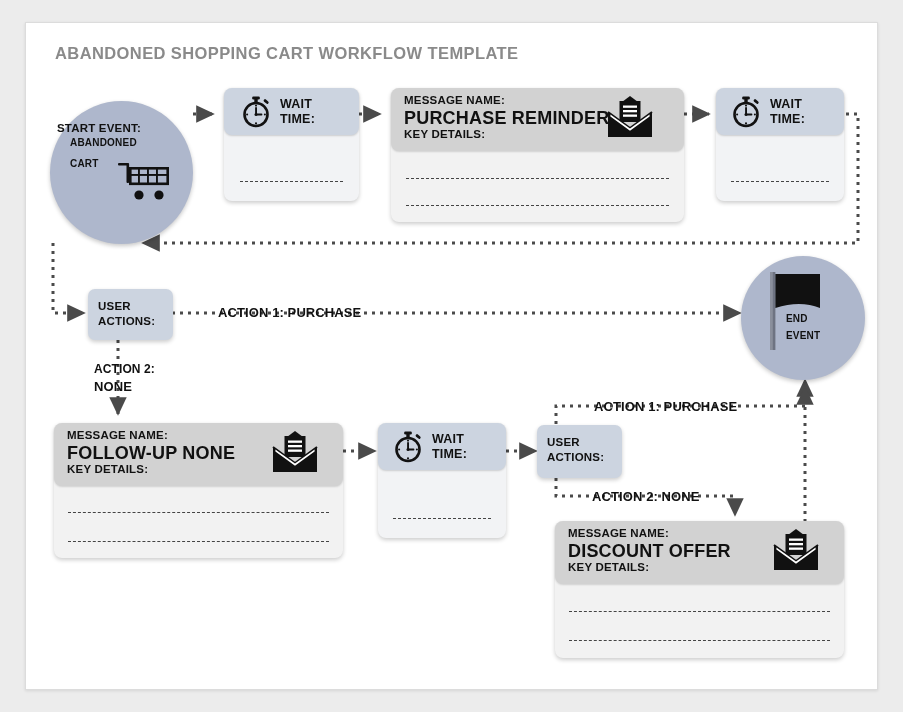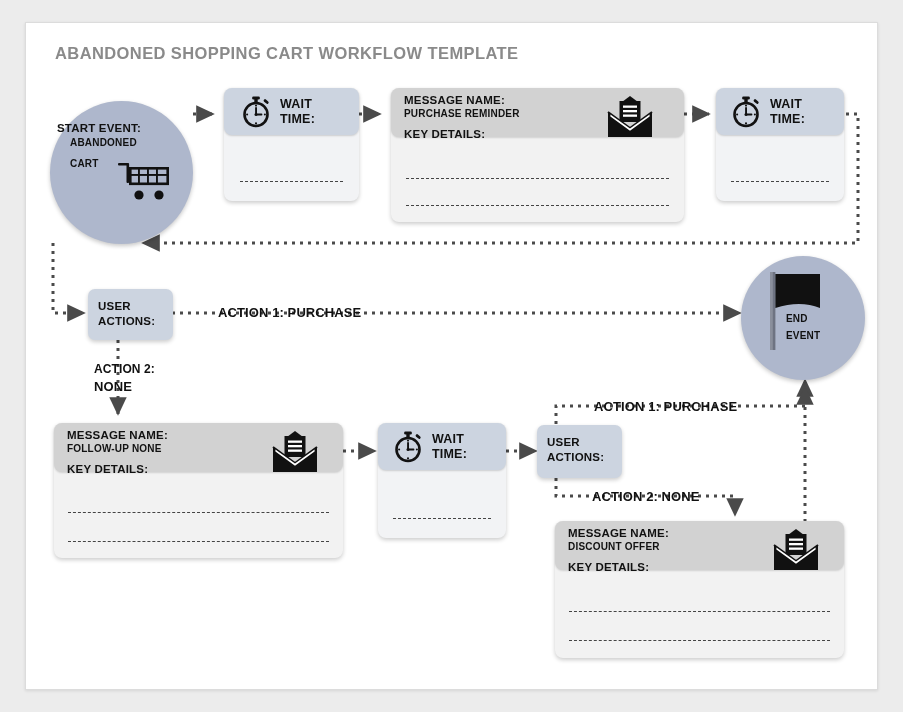--- a/index.html
+++ b/index.html
@@ -104,33 +104,33 @@
     position: absolute;
     border-radius: 8px;
     background: #f2f2f2;
     box-shadow: 0 2px 4px rgba(0,0,0,0.20);
     box-sizing: border-box;
   }
   .msg-head {
     position: absolute;
     left: 0; top: 0;
     width: 100%;
-    height: 49px;
+    height: 63px;
     background: #d2d2d2;
     border-radius: 8px;
     box-sizing: border-box;
     box-shadow: 0 1px 2px rgba(0,0,0,0.14);
   }
   .msg-head .t1 {
     position: absolute; left: 13px; top: 6px;
     font-size: 11.5px; font-weight: bold; color: #111; letter-spacing: .2px;
   }
   .msg-head .t2 {
     position: absolute; left: 13px; top: 20px;
-    font-size: 10px; font-weight: bold; color: #111; letter-spacing: .2px;
+    font-size: 18px; font-weight: bold; color: #111; letter-spacing: .2px;
   }
   .msg-head .t3 {
     position: absolute; left: 13px; top: 40px;
     font-size: 11.5px; font-weight: bold; color: #111; letter-spacing: .2px; text-align: center;
   }
   .msg .rule {
     position: absolute;
     border-top: 1.4px dashed #444;
     left: 5%;
     right: 5%;

